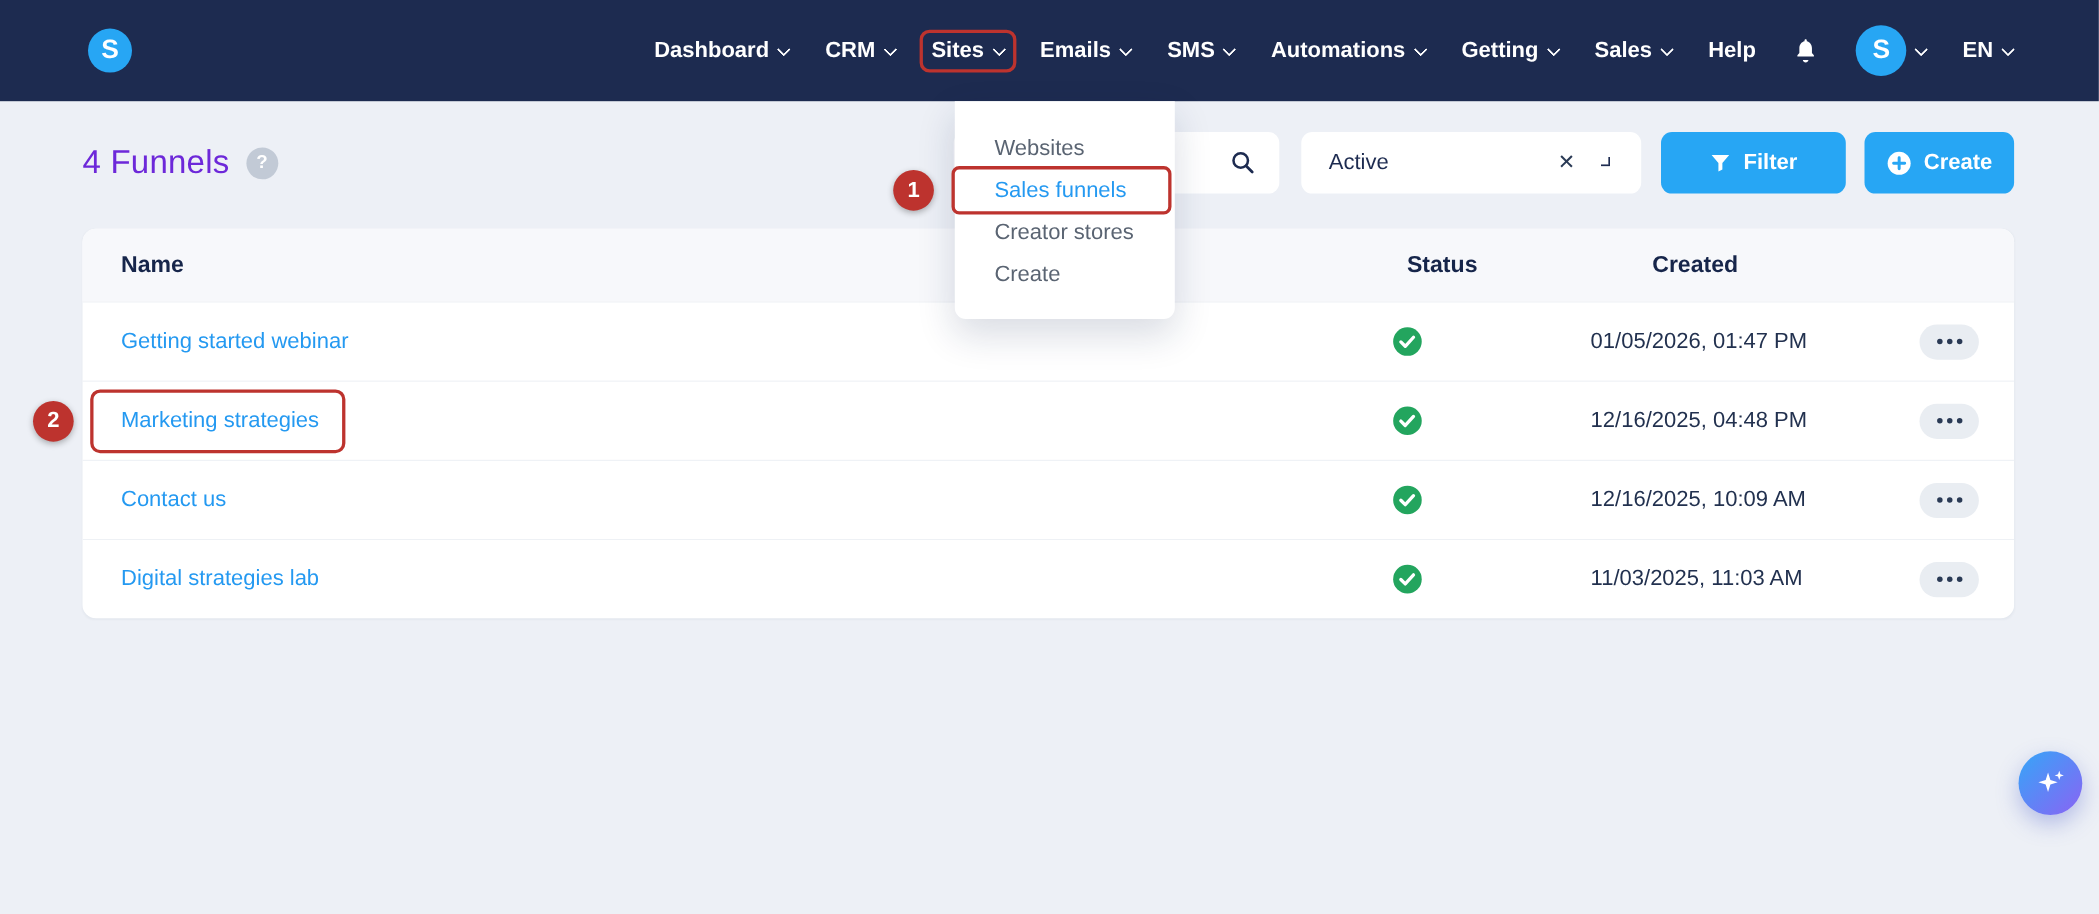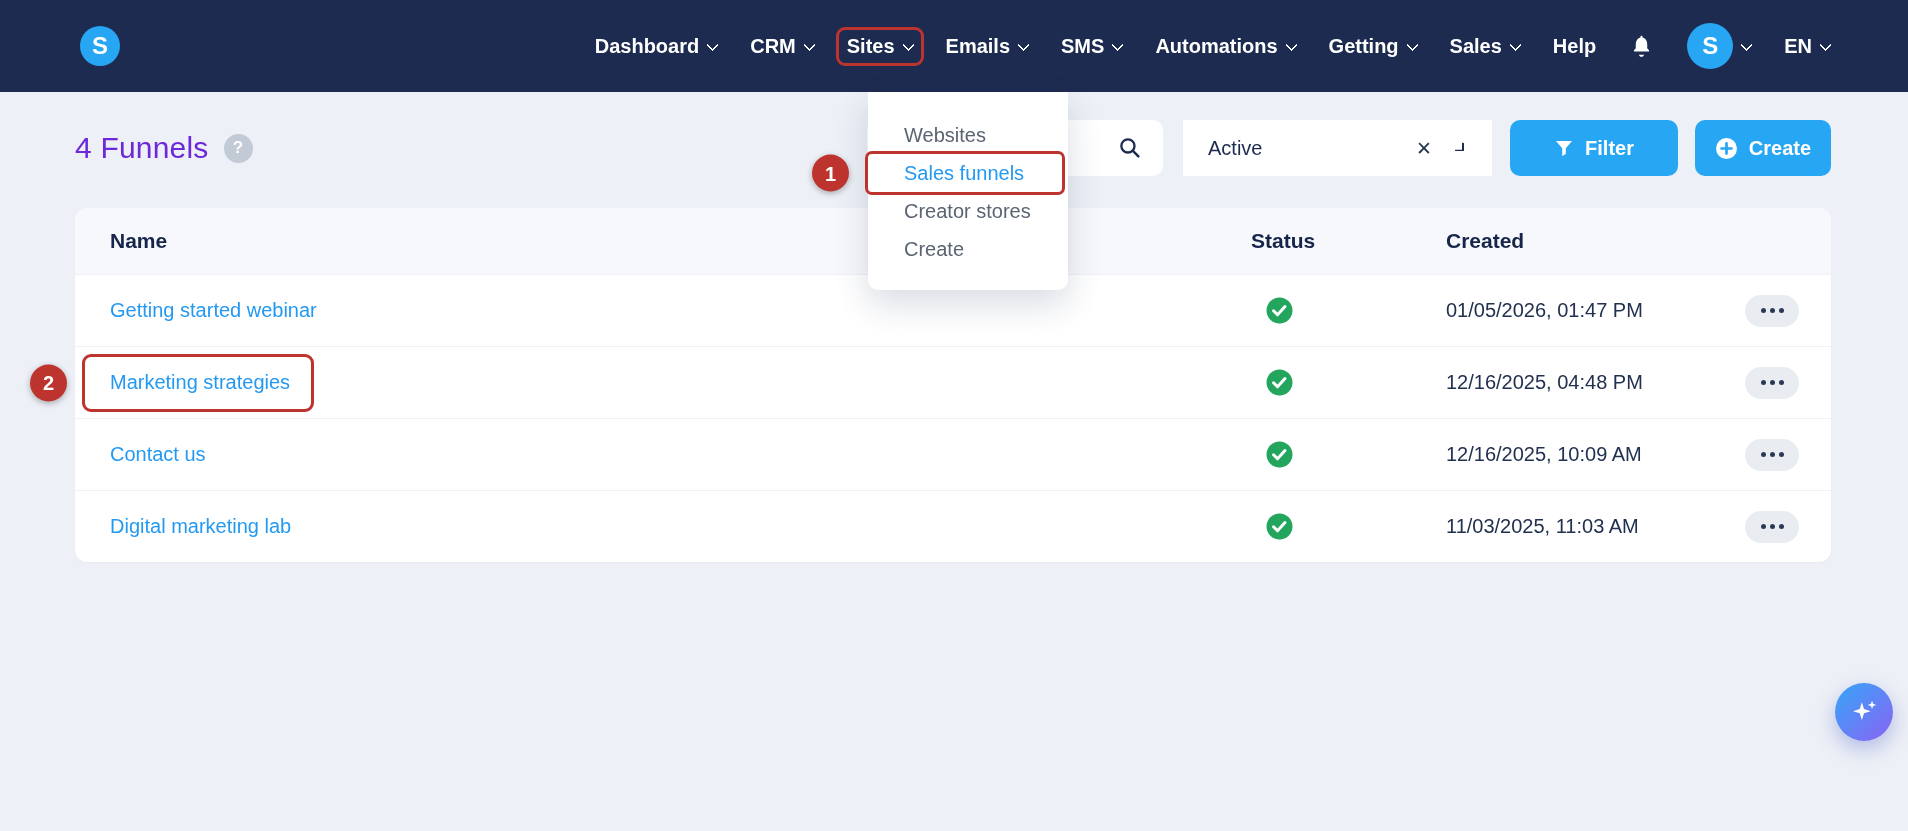--- a/index.html
+++ b/index.html
@@ -90,21 +90,21 @@
     background:#fff; border-radius:10px;
   }
   .search-box input {
     width:100%; height:100%; border:none; outline:none; background:transparent;
     border-radius:10px; padding:0 58px 0 20px; font-size:20px; color:#1d2b50;
     font-family:inherit;
   }
   .search-icon { position:absolute; right:22px; top:16px; }
   .status-select {
     position:relative; width:309px; height:56px; background:#fff;
-    border-radius:0; margin-left:20px; display:flex; align-items:center;
+    border-radius:10px; margin-left:20px; display:flex; align-items:center;
     cursor:pointer;
   }
   .status-select .value { padding-left:25px; font-size:20px; color:#1d2b50; }
   .clear-x {
     position:absolute; right:60px; top:50%; transform:translateY(-50%);
     font-size:19px; color:#2a3a55; cursor:pointer; line-height:1;
   }
   .select-chev { position:absolute; right:28px; top:50%; transform:translateY(-62%); color:#1d2b50; }
   .btn {
     height:56px; border:none; border-radius:10px; background:#27a6f4;
@@ -119,21 +119,21 @@
   .table {
     position:absolute; left:75px; top:208px; width:1756px; background:#fff;
     border-radius:12px; box-shadow:0 1px 2px rgba(20,40,80,.04);
   }
   .t-head, .t-row {
     display:grid; grid-template-columns:1176px 195px 285px 1fr;
     align-items:center;
   }
   .t-head {
     height:66px; background:#f7f8fb; border-radius:12px 12px 0 0;
-    font-weight:700; font-size:21px; color:#16254a;
+    font-weight:700; font-size:21px; color:#16254a;gap:28px;
   }
   .t-head .c-name { padding-left:35px; }
   .t-row { height:72px; border-top:1px solid #eef1f5; }
   .t-row:last-child { border-radius:0 0 12px 12px; }
   .c-name { padding-left:35px; position:relative; display:flex; align-items:center; height:100%; }
   .row-link { color:#2499f1; font-size:20px; text-decoration:none; cursor:pointer; }
   .c-status { display:flex; align-items:center; padding-left:14px; }
   .c-created { font-size:20px; color:#22314f; }
   .c-actions { display:flex; justify-content:flex-start; }
   .more-pill {
@@ -320,21 +320,21 @@
       <button class="more-pill">
         <span class="dot"></span>
           <span class="dot"></span>
           <span class="dot"></span>
       </button>
     </div>
   </div>
 
   <div class="t-row">
     <div class="c-name">
-      <a class="row-link">Digital marketing lab</a>
+      <a class="row-link">Digital strategies lab</a>
     </div>
     <div class="c-status">
       <svg width="29" height="29" viewBox="0 0 29 29">
         <circle cx="14.5" cy="14.5" r="13" fill="#23a55e"></circle>
         <path d="M8.5 14.8l4 4 7.5-8.2" stroke="#fff" stroke-width="3" fill="none" stroke-linecap="round" stroke-linejoin="round"></path>
       </svg>
     </div>
     <div class="c-created">11/03/2025, 11:03 AM</div>
     <div class="c-actions">
       <button class="more-pill">

